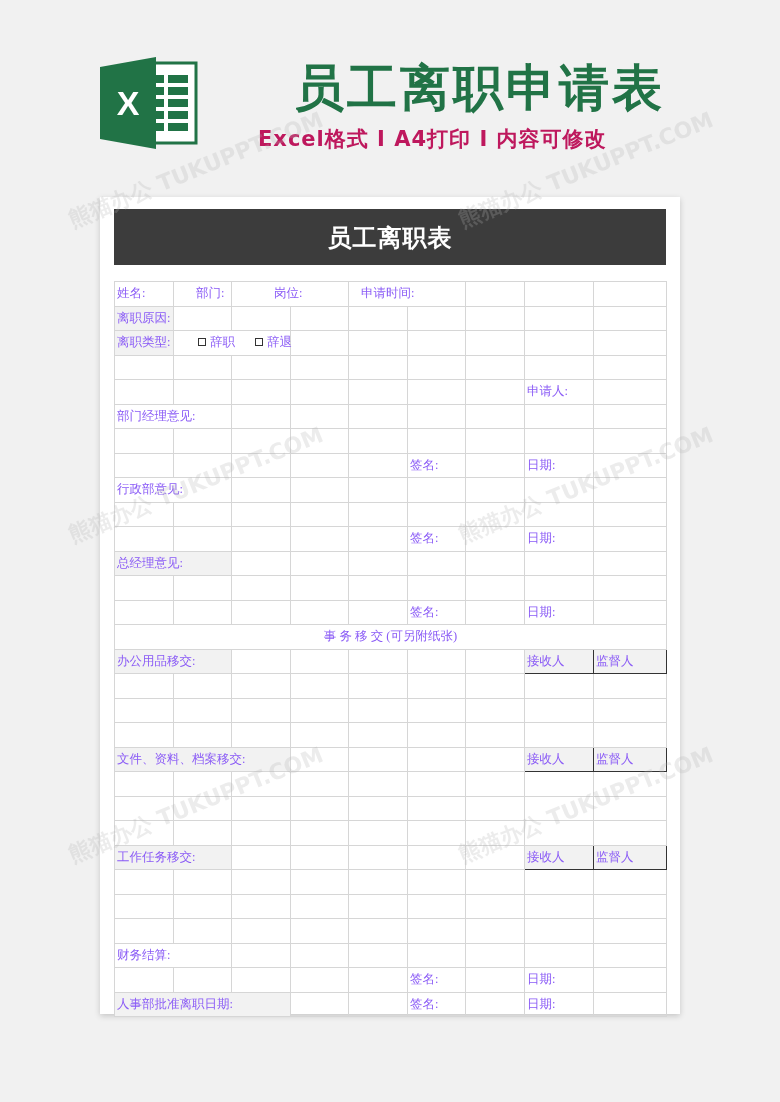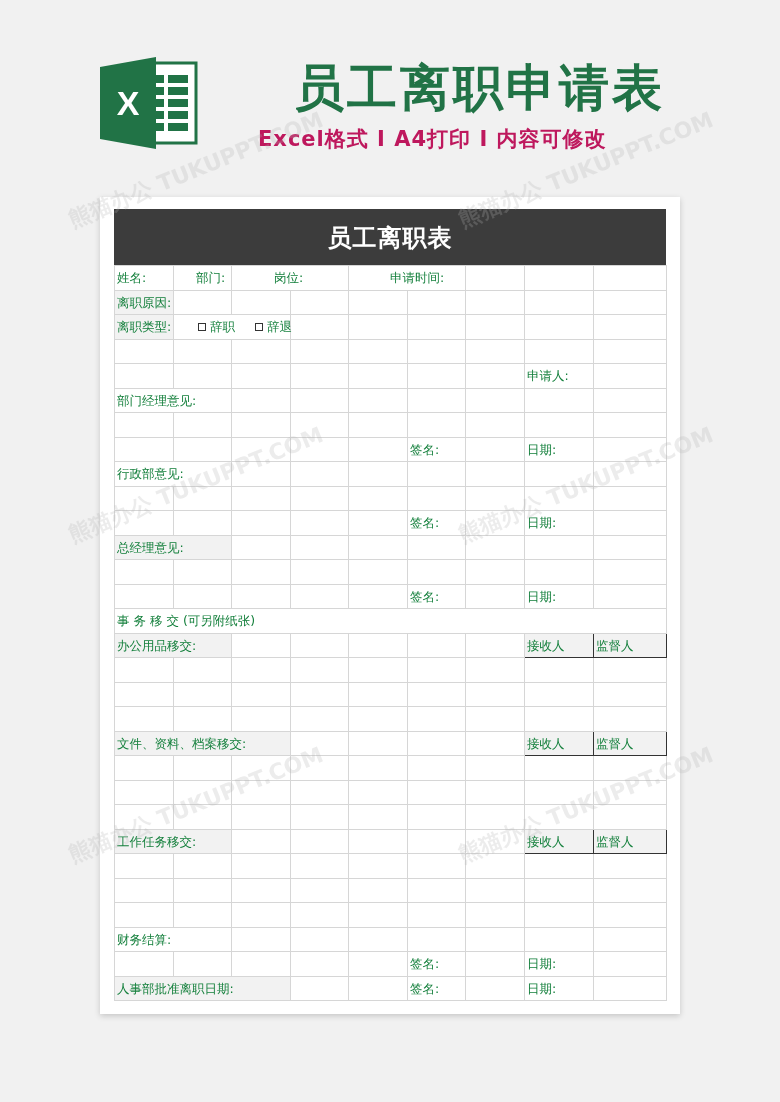--- a/index.html
+++ b/index.html
@@ -2,26 +2,26 @@
 <html><head>
 <meta charset="utf-8">
 <style>
   html,body{margin:0;padding:0;}
   body{width:780px;height:1102px;background:#f1f1f1;position:relative;overflow:hidden;font-family:"DejaVu Sans","Liberation Sans",sans-serif;}
   .logo{position:absolute;left:100px;top:55px;width:98px;height:95px;}
   .title{position:absolute;left:258px;top:58px;font-size:50px;font-weight:bold;color:#217346;letter-spacing:3px;line-height:60px;margin-left:36px;}
   .subtitle{position:absolute;left:258px;top:124px;font-size:21px;font-weight:bold;color:#be185d;line-height:30px;letter-spacing:1px;}
   .paper{position:absolute;left:100px;top:197px;width:580px;height:817px;background:#fff;box-shadow:0 2px 6px rgba(0,0,0,0.18);}
   .sheet-head{position:absolute;left:114px;top:209px;width:552px;height:56px;background:#3c3c3c;color:#fff;font-size:24px;font-weight:bold;text-align:center;line-height:58px;letter-spacing:1px;}
-  table{position:absolute;left:114px;top:265px;width:552px;border-collapse:collapse;table-layout:fixed;font-size:12.5px;color:#15803d;border:1.5px solid #333;}
+  table{position:absolute;left:114px;top:281px;width:552px;border-collapse:collapse;table-layout:fixed;font-size:12.5px;color:#8b5cf6;border:1.5px solid #333;font-family:Liberation Serif, serif;}
   td{height:23.5px;border:1px solid #d6d6d6;padding:0 2px;white-space:nowrap;overflow:visible;line-height:23px;}
   tr.sep td{border-top:1.5px solid #333;}
   .lbl{background:#f2f2f2;}
   .r{text-align:left;}
-  .c{}
+  .c{text-align:center;}
   .hd{background:#f2f2f2;text-align:left;border:1px solid #333 !important;}
   .bl{border-left:1px solid #333 !important;}
   .cb{display:inline-block;width:6px;height:6px;border:1px solid #333;margin-right:4px;vertical-align:middle;position:relative;top:-1px;}
   .wm{position:absolute;font-size:22px;color:rgba(180,180,180,0.25);transform:rotate(-22deg);font-weight:bold;white-space:nowrap;pointer-events:none;}
 </style>
 </head>
 <body>
 
 <svg class="logo" viewBox="0 0 98 95">
   <rect x="38" y="8" width="58" height="80" fill="#fff" stroke="#217346" stroke-width="3"></rect>
@@ -58,21 +58,21 @@
       <col style="width:59px">
       <col style="width:69px">
       <col style="width:73px">
   </colgroup>
 
   <tbody>
       <tr>
     <td>姓名:</td>
     <td style="border-left-color:transparent;padding-left:22px">部门:</td>
     <td style="border-left-color:transparent;padding-left:42px" colspan="2">岗位:</td>
-    <td colspan="2" style="border-left-color:transparent;padding-left:41px">申请时间:</td>
+    <td colspan="2" style="border-left-color:transparent;padding-left:12px">申请时间:</td>
     <td></td>
         <td></td>
         <td></td>
   </tr>
 
   <tr class="sep">
         <td class="lbl">离职原因:</td>
         <td></td>
         <td></td>
         <td></td>

